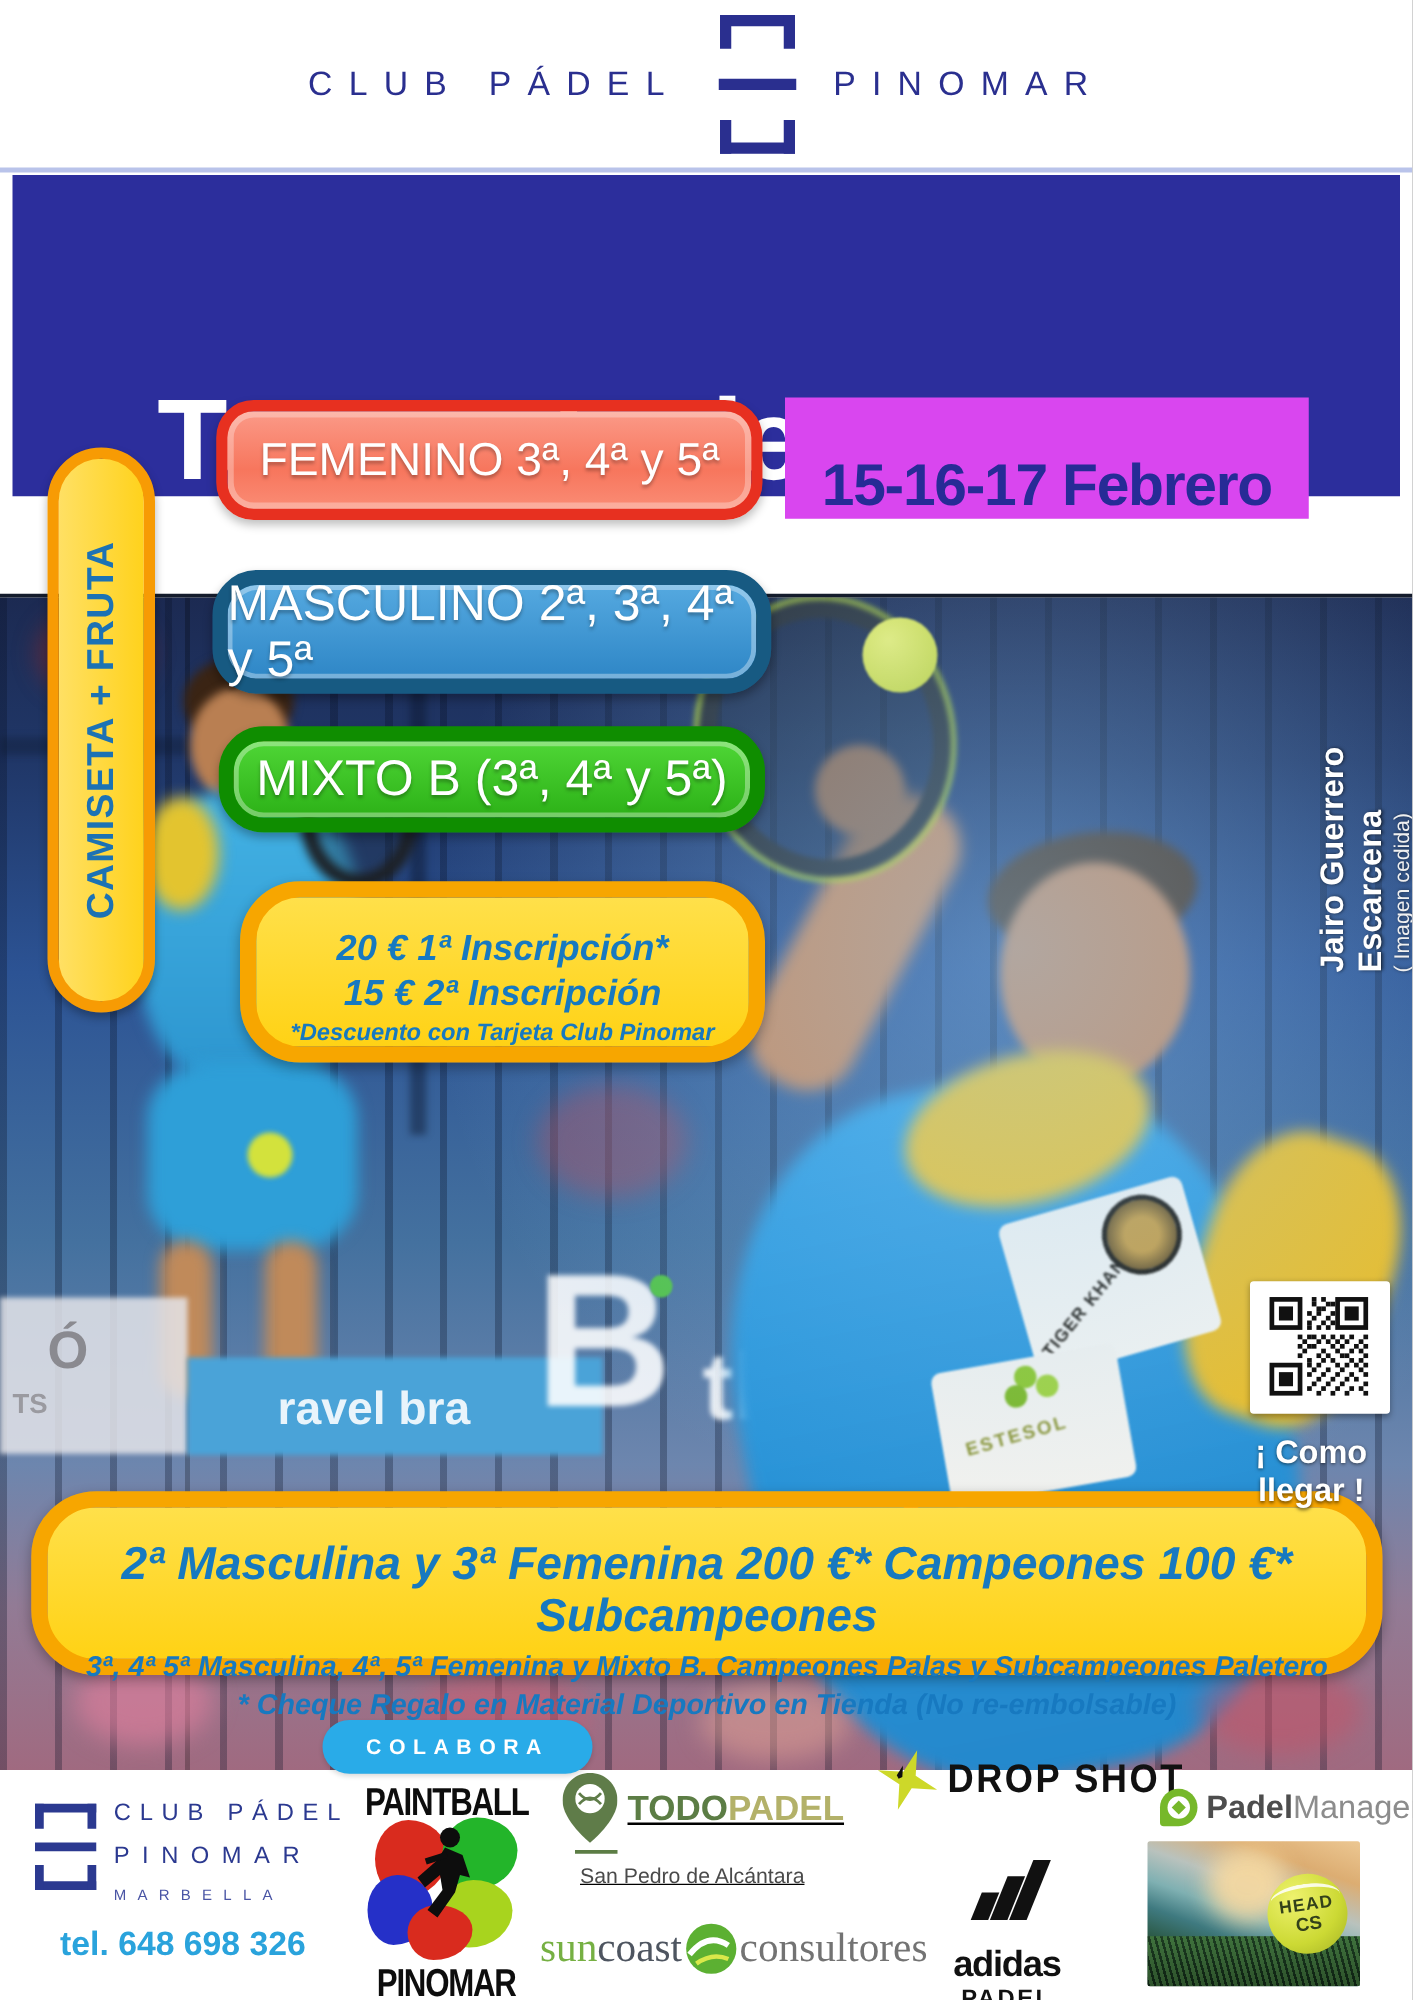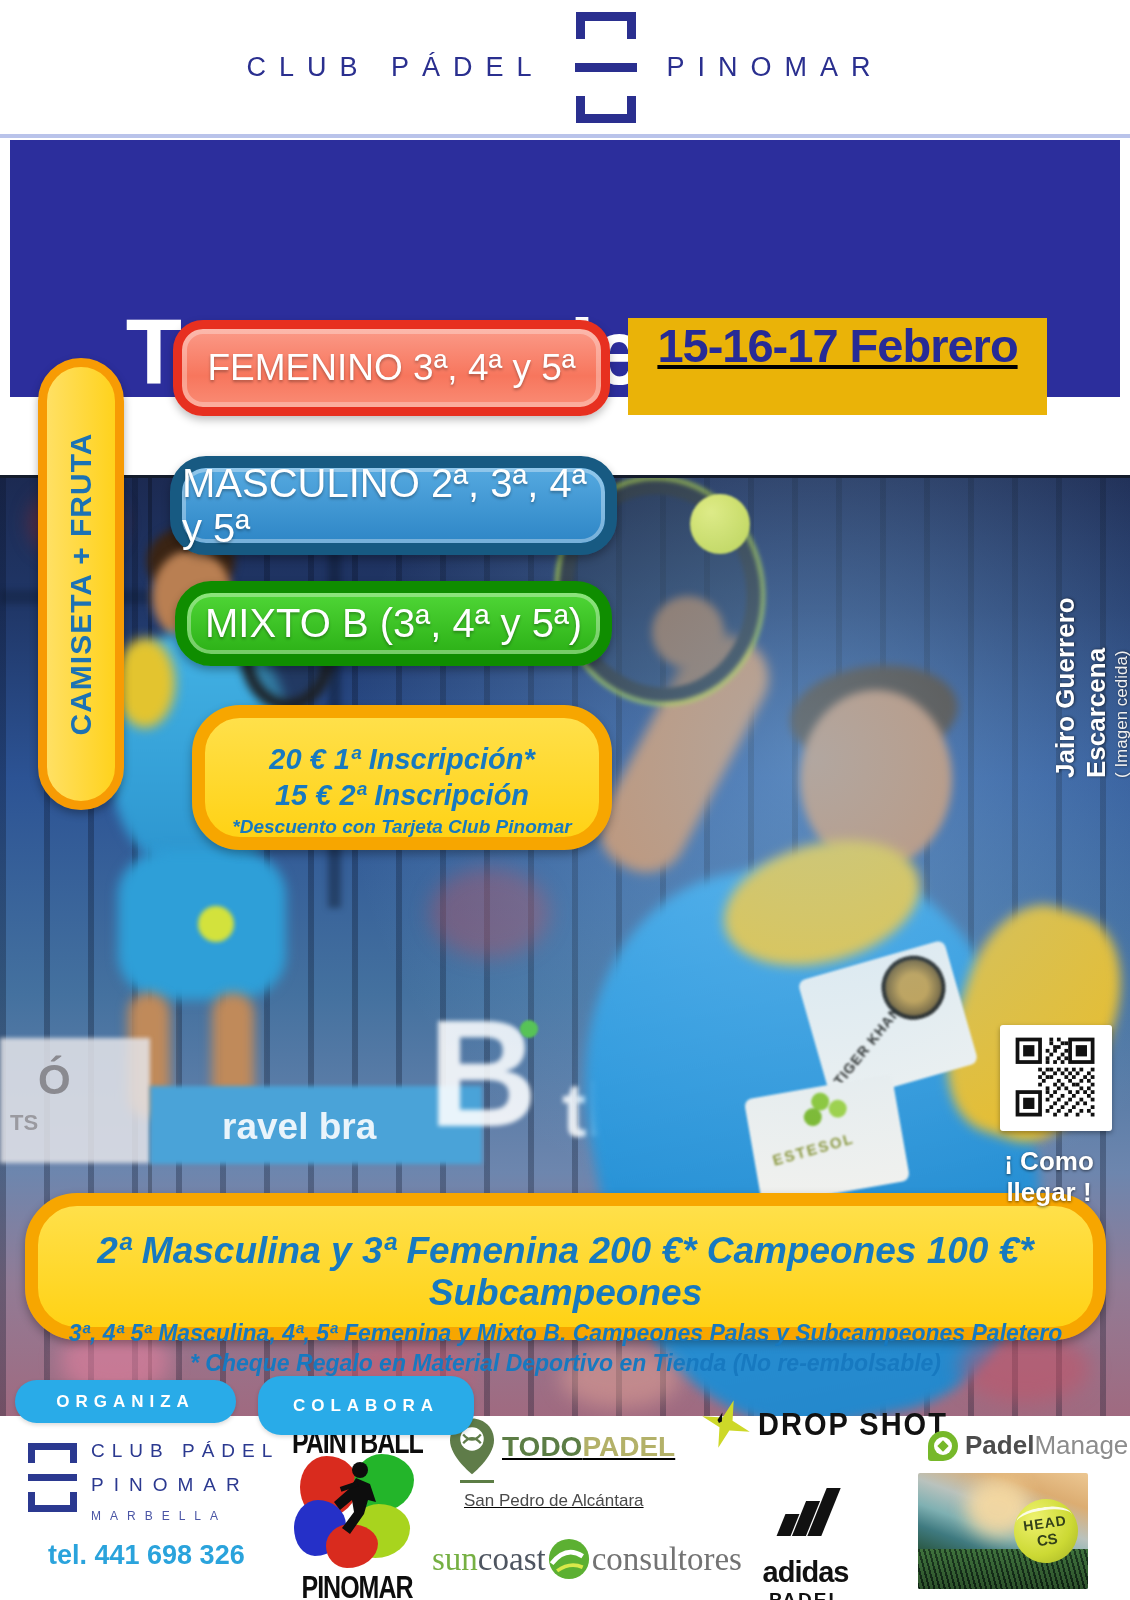--- a/index.html
+++ b/index.html
@@ -13,21 +13,21 @@
   .hdr-mid { display:flex; flex-direction:column; align-items:center; gap:24px; }
   .brk { width:60px; height:27px; border:9px solid #2a2f8f; }
   .brk.top { border-bottom:none; }
   .brk.bot { border-top:none; }
   .hdr-line { width:62px; height:9px; background:#2a2f8f; }
   .top-rule { left:0; top:134px; width:1130px; height:4px; background:#b9c3ea; }
 
   
   .banner { left:10px; top:140px; width:1110px; height:257px; background:#2c2e9c; }
   .banner-title { left:0; right:0; top:160px; text-align:center; color:#ffffff; font-size:92px; font-weight:bold; letter-spacing:-2px; }
-  .date-notch { left:628px; top:318px; width:419px; height:97px; background:#eab308; display:flex; align-items:flex-start; justify-content:center;text-decoration:underline; }
+  .date-notch { left:628px; top:318px; width:419px; height:97px; background:#d946ef; display:flex; align-items:flex-end; justify-content:center; }
   .date-txt { color:#272b96; font-size:47px; font-weight:bold; letter-spacing:-1px; }
 
   
   .pill { display:flex; align-items:center; justify-content:center; color:#fff; font-weight:bold;
           text-shadow:0 2px 3px rgba(0,0,0,.3); box-shadow:0 4px 8px rgba(0,0,0,.3); }
   .pill-fem { left:173px; top:320px; width:437px; height:96px; border:9px solid #e73020; border-radius:30px;
               background:linear-gradient(180deg,#fb9a88 0%,#f7765d 60%,#fa8c75 100%);
               box-shadow:inset 0 0 0 5px rgba(255,255,255,.3), 0 4px 8px rgba(0,0,0,.25); font-size:37px; font-weight:normal; }
   .pill-mas { left:170px; top:456px; width:447px; height:99px; border:12px solid #175a82; border-radius:36px;
               background:linear-gradient(180deg,#55a9e0 0%,#2e86c6 100%);
@@ -74,21 +74,21 @@
 
   
   .qr-box { left:1000px; top:1025px; width:112px; height:106px; background:#fff; border-radius:3px; padding:7px; z-index:5; box-shadow:0 2px 5px rgba(0,0,0,.35); }
   .qr-box svg { width:100%; height:100%; display:block; }
   .qr-caption { left:968px; top:1146px; width:162px; text-align:center; color:#fff; font-size:26px; font-weight:bold; text-shadow:0 1px 3px rgba(0,0,0,.6); z-index:5; }
 
   
   .f-pill { background:#29abe8; border-radius:23px; display:flex; align-items:center; justify-content:center;
             color:#fff; font-size:17px; font-weight:bold; letter-spacing:6px; z-index:6; box-shadow:0 2px 4px rgba(0,0,0,.15); }
   .organiza { left:15px; top:1380px; width:221px; height:43px; }
-  .colabora { left:258px; top:1376px; width:216px; height:59px;text-align:center; }
+  .colabora { left:258px; top:1376px; width:216px; height:43px;text-align:center; }
 
   .club-logo { left:28px; top:1440px; display:flex; gap:14px; }
   .club-brk-col { display:flex; flex-direction:column; gap:11px; align-items:center; padding-top:3px; }
   .sbrk { width:49px; height:20px; border:7px solid #2b3990; }
   .sbrk.top { border-bottom:none; } .sbrk.bot { border-top:none; }
   .sline { width:49px; height:7px; background:#2b3990; }
   .club-txt div { color:#2b3990; }
   .club-l1 { font-size:19px; letter-spacing:7px; }
   .club-l2 { font-size:19px; letter-spacing:10px; margin-top:12px; }
   .club-l3 { font-size:12px; letter-spacing:9px; margin-top:13px; color:#4a55a5 !important; }
@@ -370,40 +370,37 @@
     </svg>
   </div>
   <div class="abs qr-caption">¡ Como llegar !</div>
 
   <div class="abs ybox prize">
     <div class="prize-l1">2ª Masculina y 3ª Femenina 200 €* Campeones 100 €* Subcampeones</div>
     <div class="prize-l2">3ª, 4ª 5ª Masculina, 4ª, 5ª Femenina y Mixto B. Campeones Palas y Subcampeones Paletero</div>
     <div class="prize-l3">* Cheque Regalo en Material Deportivo en Tienda (No re-embolsable)</div>
   </div>
 
-  <div class="abs f-pill organiza">
-    <span>ORGANIZA</span>
-  </div>
   <div class="abs f-pill colabora">
     <span>COLABORA</span>
   </div>
 
   <div class="abs club-logo">
     <div class="club-brk-col">
       <div class="sbrk top"></div>
       <div class="sline"></div>
       <div class="sbrk bot"></div>
     </div>
     <div class="club-txt">
       <div class="club-l1">CLUB PÁDEL</div>
       <div class="club-l2">PINOMAR</div>
       <div class="club-l3">MARBELLA</div>
     </div>
   </div>
-  <div class="abs tel">tel. 441 698 326</div>
+  <div class="abs tel">tel. 648 698 326</div>
 
   <div class="abs paintball">
     <div class="pb-top">PAINTBALL</div>
     <div class="splat" style="left:8px;top:28px;width:58px;height:62px;background:#d92b1e;"></div>
     <div class="splat" style="left:2px;top:72px;width:52px;height:56px;background:#2530c8;"></div>
     <div class="splat" style="left:62px;top:26px;width:60px;height:58px;background:#23b52a;"></div>
     <div class="splat" style="left:60px;top:76px;width:58px;height:54px;background:#a8d41e;"></div>
     <div class="splat" style="left:34px;top:96px;width:52px;height:44px;background:#d92b1e;"></div>
     <svg class="pb-sil" viewBox="0 0 74 86">
       <circle cx="40" cy="10" r="8" fill="#0d0d0d"></circle>

